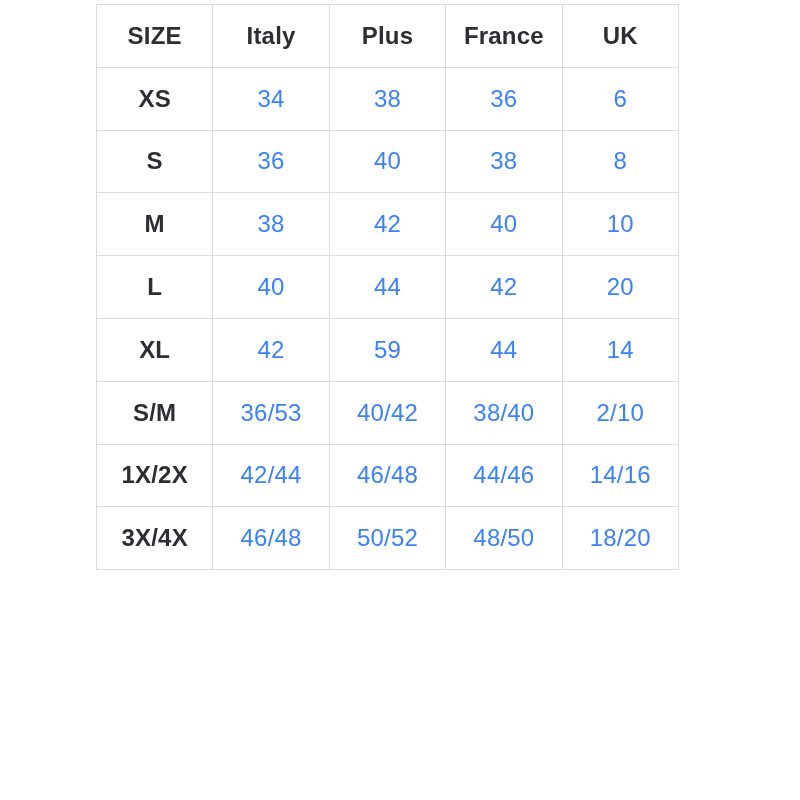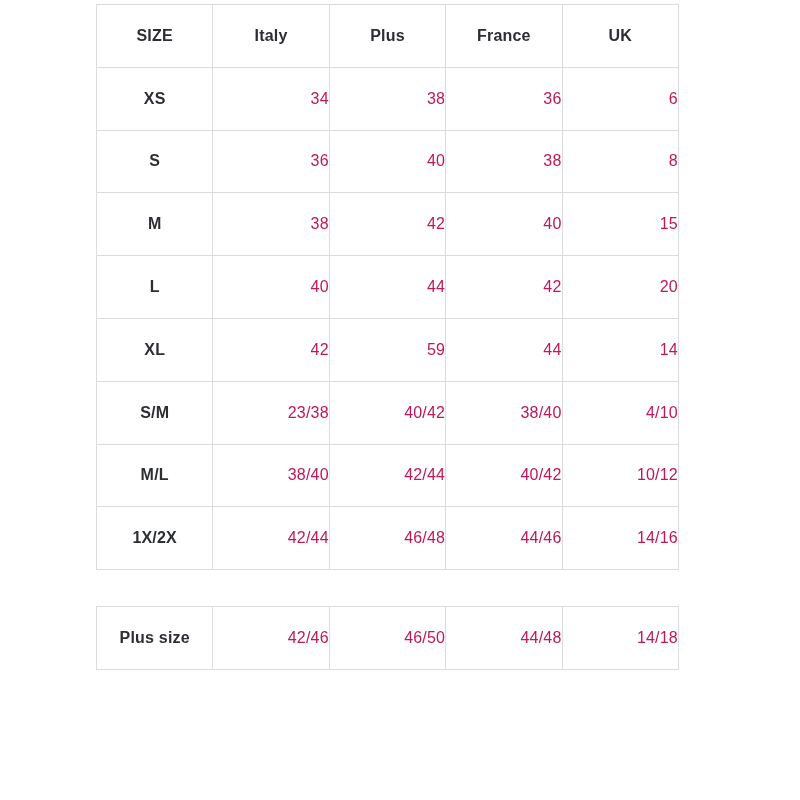--- a/index.html
+++ b/index.html
@@ -21,32 +21,31 @@
     width: 582px;
     background: #ffffff;
   }
   table.size-table col { width: 116.4px; }
   table.size-table th,
   table.size-table td {
     border: 1px solid #dcdcdc;
     height: 61.8px;
     text-align: center;
     vertical-align: middle;
-    font-size: 16px;
+    font-size: 24px;
     letter-spacing: 0.2px;
     padding: 0;
   }
   table.size-table th {
     font-weight: 700;
     color: #2c2e33;
   }
   table.size-table td {
     font-weight: 400;
-    color: #be185d;
-    text-align: right;
+    color: #3b82f6;
   }
   .table-gap { height: 36px; }
 </style>
 </head>
 <body>
 
 <div class="page">
 
   <table class="size-table">
     <colgroup>
@@ -78,74 +77,67 @@
         <td>36</td>
         <td>40</td>
         <td>38</td>
         <td>8</td>
       </tr>
       <tr>
         <th>M</th>
         <td>38</td>
         <td>42</td>
         <td>40</td>
-        <td>15</td>
+        <td>10</td>
       </tr>
       <tr>
         <th>L</th>
         <td>40</td>
         <td>44</td>
         <td>42</td>
         <td>20</td>
       </tr>
       <tr>
         <th>XL</th>
         <td>42</td>
         <td>59</td>
         <td>44</td>
         <td>14</td>
       </tr>
       <tr>
         <th>S/M</th>
-        <td>23/38</td>
+        <td>36/53</td>
         <td>40/42</td>
         <td>38/40</td>
-        <td>4/10</td>
-      </tr>
-      <tr>
-        <th>M/L</th>
-        <td>38/40</td>
-        <td>42/44</td>
-        <td>40/42</td>
-        <td>10/12</td>
+        <td>2/10</td>
       </tr>
       <tr>
         <th>1X/2X</th>
         <td>42/44</td>
         <td>46/48</td>
         <td>44/46</td>
         <td>14/16</td>
+      </tr>
+      <tr>
+        <th>3X/4X</th>
+        <td>46/48</td>
+        <td>50/52</td>
+        <td>48/50</td>
+        <td>18/20</td>
       </tr>
     </tbody>
   </table>
 
   <div class="table-gap"></div>
 
   <table class="size-table">
     <colgroup>
         <col>
         <col>
         <col>
         <col>
         <col>
       </colgroup>
     <tbody>
-      <tr>
-        <th>Plus size</th>
-        <td>42/46</td>
-        <td>46/50</td>
-        <td>44/48</td>
-        <td>14/18</td>
-      </tr>
     </tbody>
   </table>
 
 </div>
 
 </body></html>

